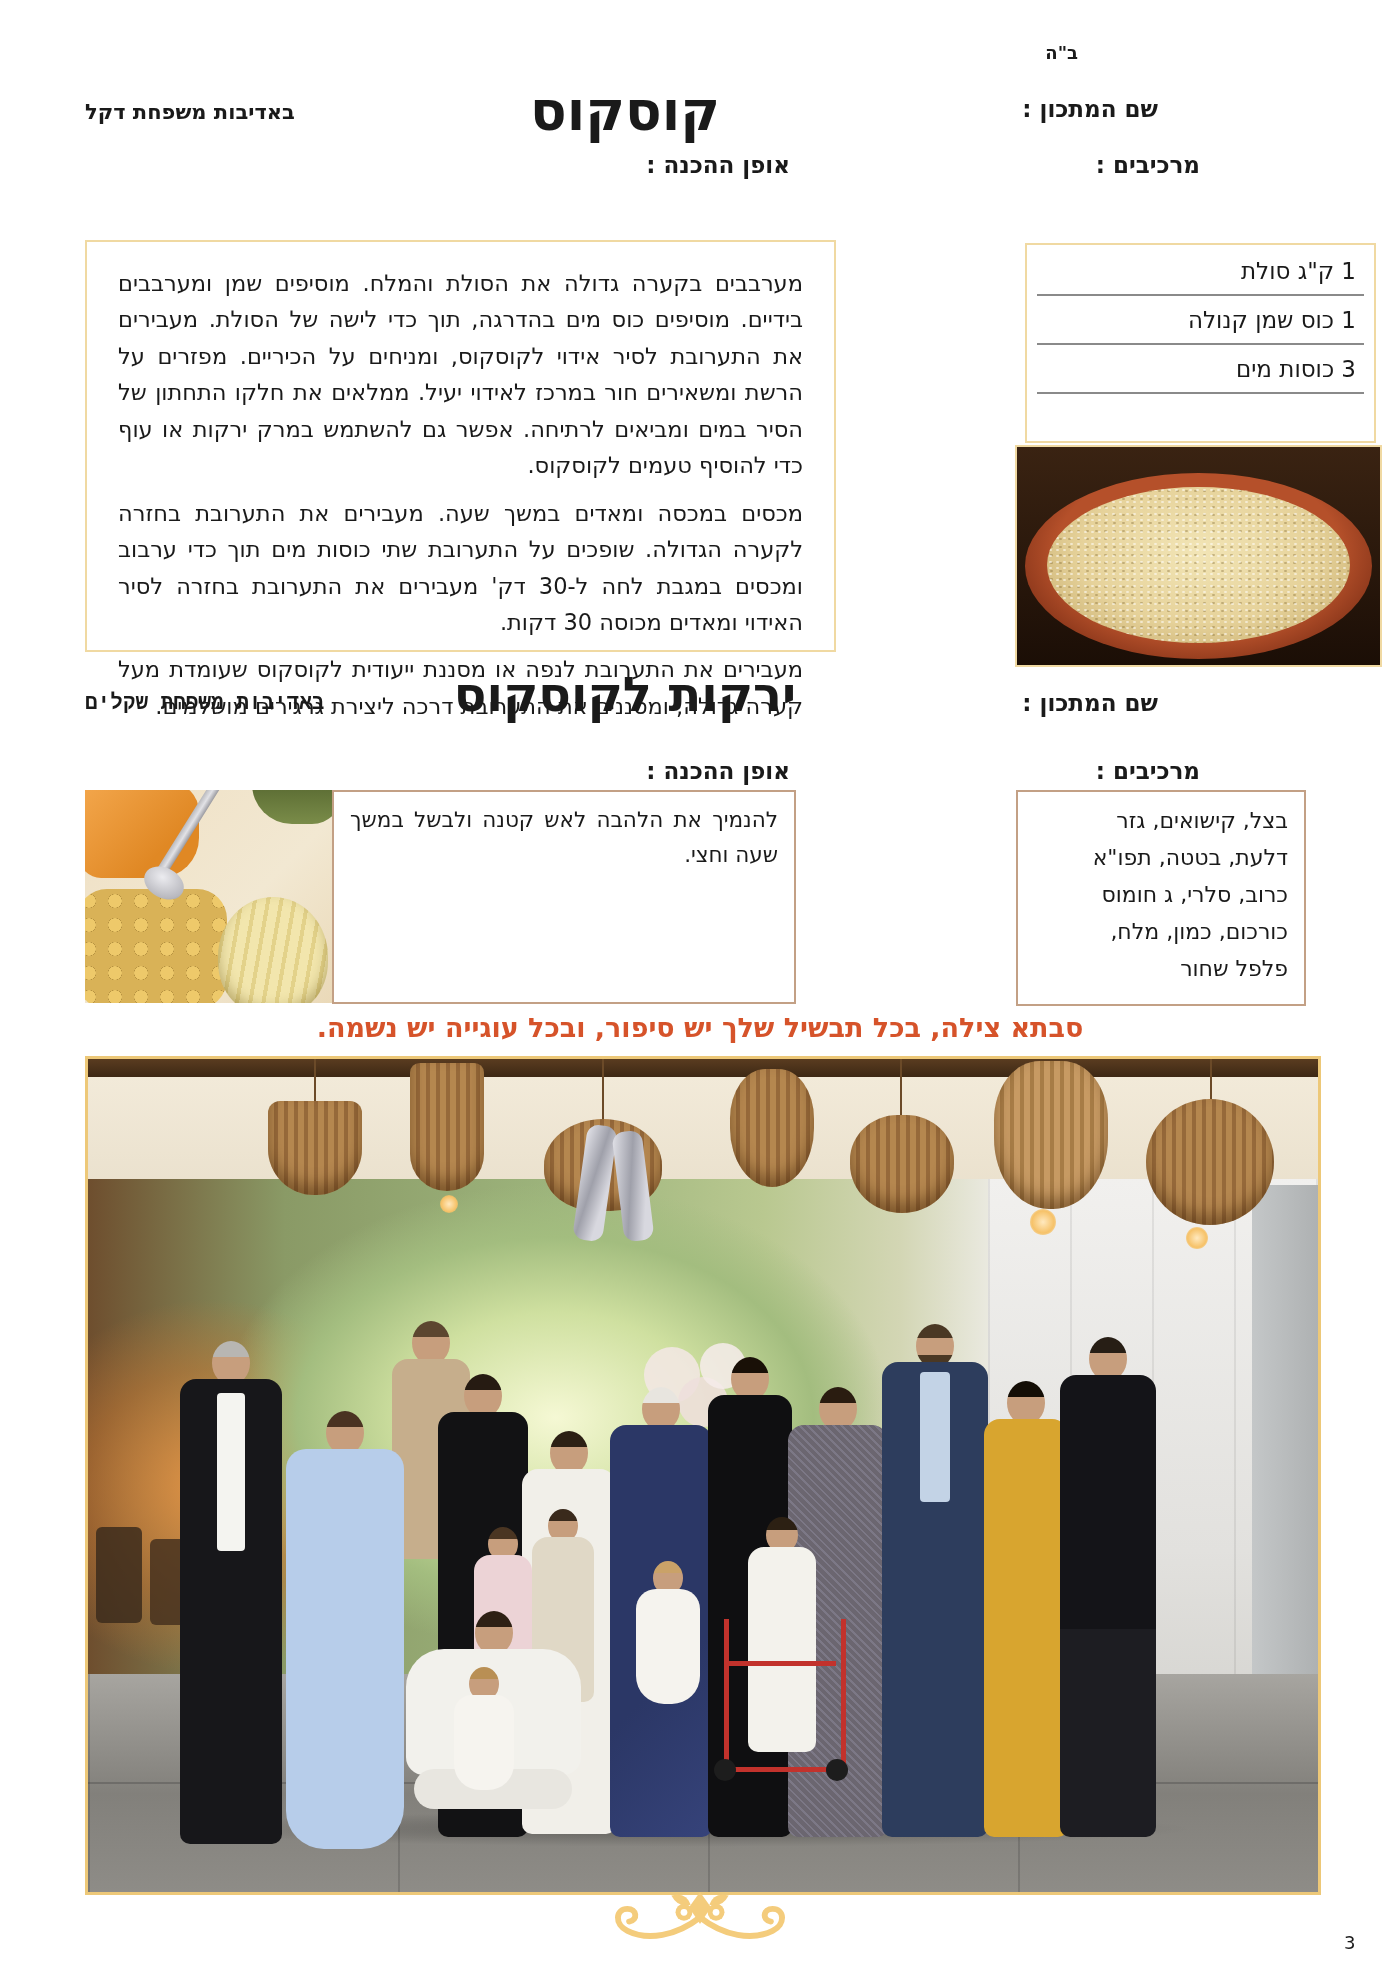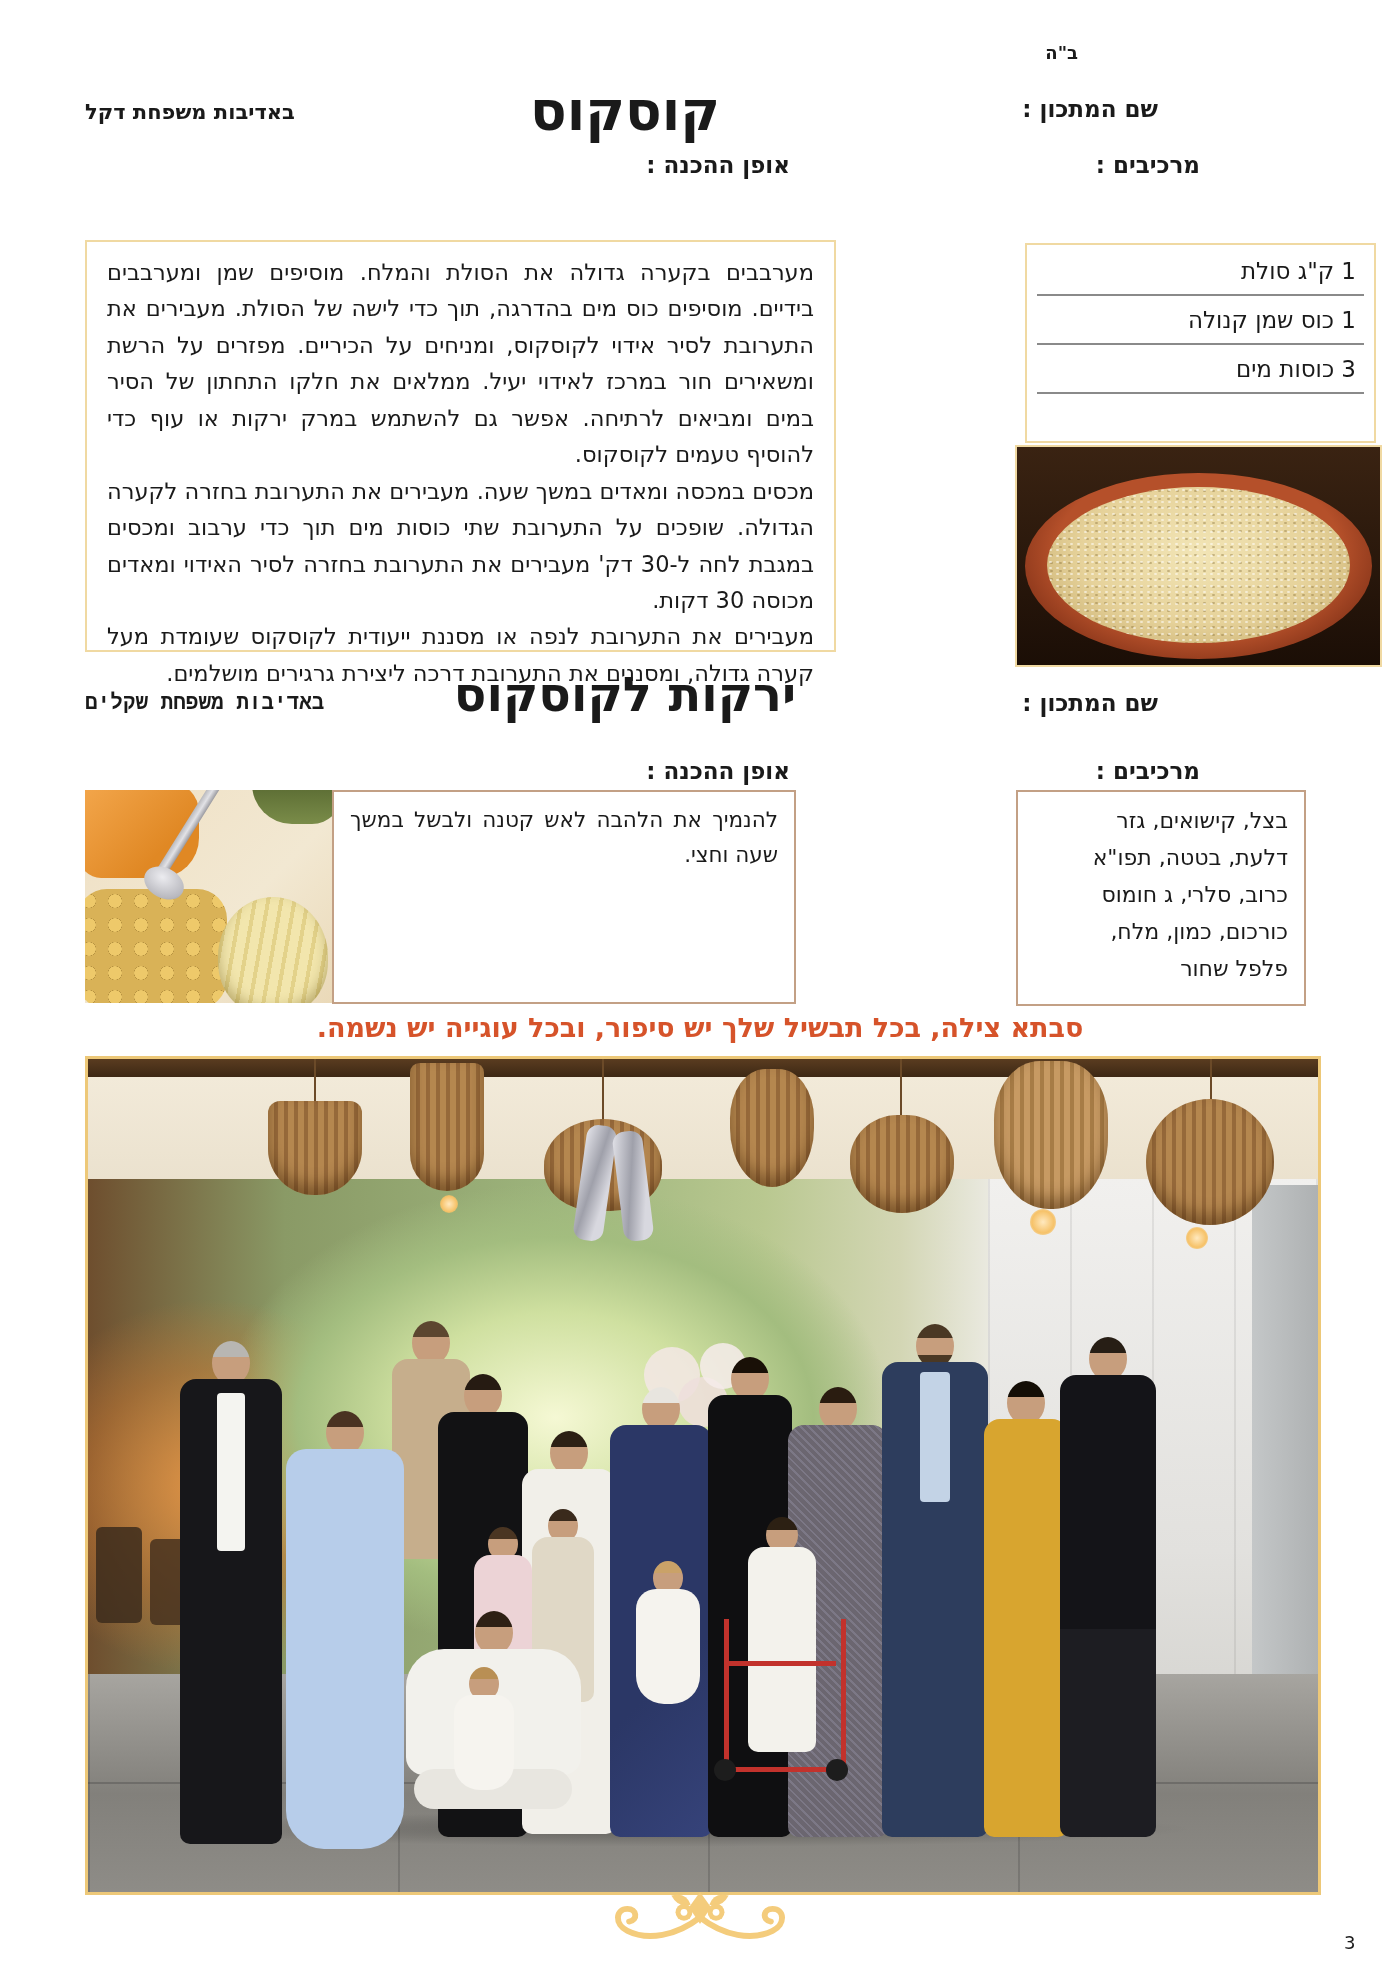--- a/index.html
+++ b/index.html
@@ -16,21 +16,21 @@
   
   .ingbox{border:2px solid #f0d9a2;background:#fff;}
   .ingbox ul{list-style:none;margin:0;padding:2px 10px;}
   .ingbox li{height:47px;display:flex;align-items:center;padding:0 8px;
              font-size:23px;border-bottom:2px solid #8a8a8a;}
   .ingbox2{border:2px solid #c3a085;background:#fff;padding:10px 16px;
            font-size:22px;line-height:37px;text-align:right;}
   
   .prepbox{border:2px solid #f0d9a2;background:#fff;padding:12px 20px;
            font-size:22.5px;line-height:1.62;text-align:justify;}
-  .prepbox p{margin:0;}
+  .prepbox p{margin:11px;}
   .prepbox2{border:2px solid #c3a085;background:#fff;padding:10px 16px;
             font-size:21.5px;line-height:1.64;text-align:justify;}
   .prepbox2 p{margin:0;}
   .prepbox2 p + p{margin-top:11px;}
   .quote{left:0;top:1012px;width:1400px;text-align:center;font-size:27px;
          font-weight:bold;color:#d6532a;}
   .pagenum{left:1344px;top:1932px;font-size:18px;direction:ltr;}
 
   
   .couscous{left:1015px;top:445px;width:363px;height:218px;overflow:hidden;

